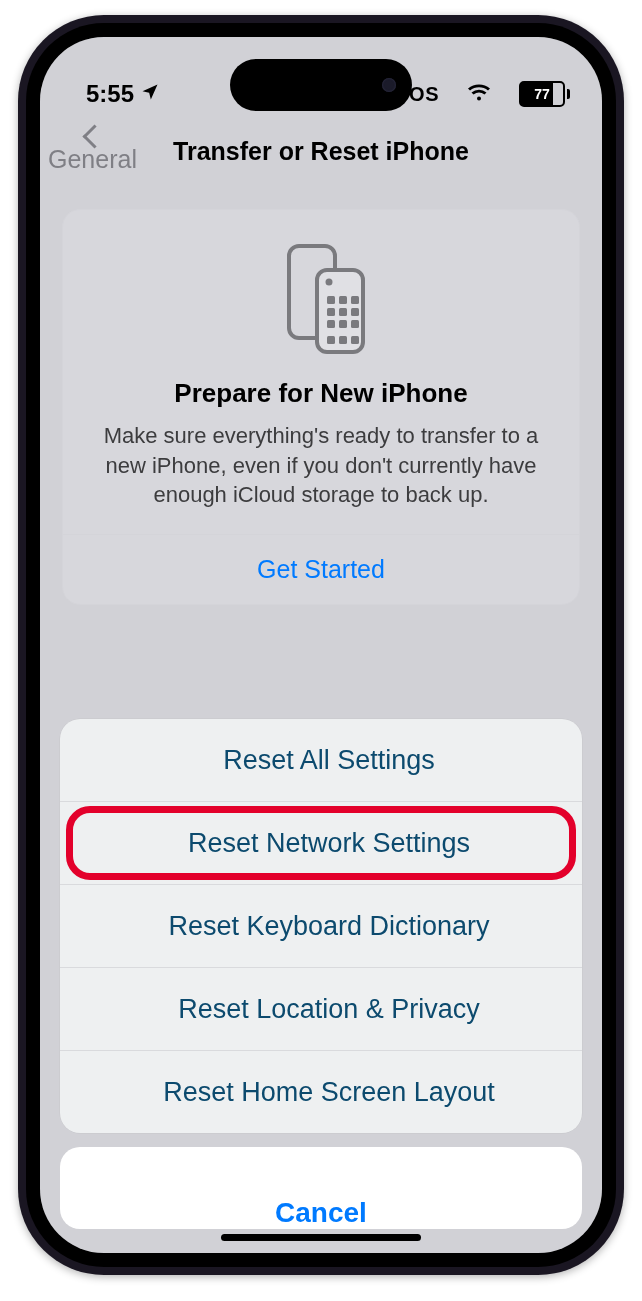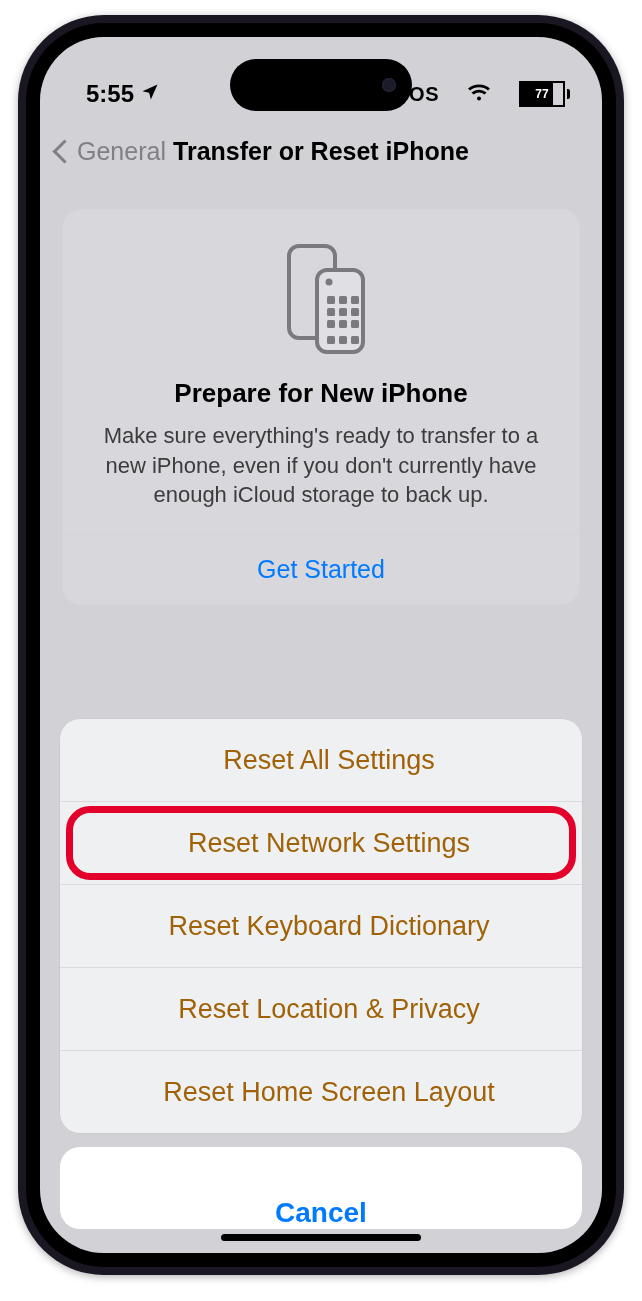--- a/index.html
+++ b/index.html
@@ -109,25 +109,25 @@
   }
   .battery {
     display: inline-flex;
     align-items: center;
   }
   .battery-box {
     position: relative;
     width: 42px;
     height: 22px;
     border: 2px solid #000;
-    border-radius: 0;
-    display: flex;
-    align-items: center;
-    justify-content: center;
-    font-size: 12px;
+    border-radius: 5px;
+    display: flex;
+    align-items: center;
+    justify-content: center;
+    font-size: 14px;
     font-weight: 700;
     color: #fff;
     background: linear-gradient(to right, #000 77%, transparent 77%);
   }
   .battery-tip {
     width: 3px;
     height: 10px;
     background: #000;
     border-radius: 0 2px 2px 0;
     margin-left: 2px;
@@ -141,20 +141,21 @@
     align-items: center;
     z-index: 30;
   }
   .back-area {
     position: absolute;
     left: 8px;
     display: flex;
     align-items: center;
     color: #7f7f85;
     font-size: 25px;
+    flex-direction: column;
   }
   .chevron-left {
     display:inline-block;
     width:14px; height:14px;
     border-left:3.5px solid #7f7f85;
     border-bottom:3.5px solid #7f7f85;
     transform: rotate(45deg);
     margin: 0 4px 0 8px;
   }
   .nav-title {
@@ -222,21 +223,21 @@
     border-radius: 20px;
     overflow: hidden;
     box-shadow: 0 0 0 0.5px rgba(0,0,0,0.05);
   }
   .sheet-item {
     height: 82px;
     display: flex;
     align-items: center;
     justify-content: center;
     font-size: 27px;
-    color: #a16207;
+    color: #0c4a6e;
     border-top: 1px solid #d9dadd;
     position: relative;
     padding-left: 16px;
   }
   .sheet-item:first-child { border-top: none; }
   .sheet-cancel {
     margin-top: 14px;
     background: #fff;
     border-radius: 20px;
     height: 82px;

